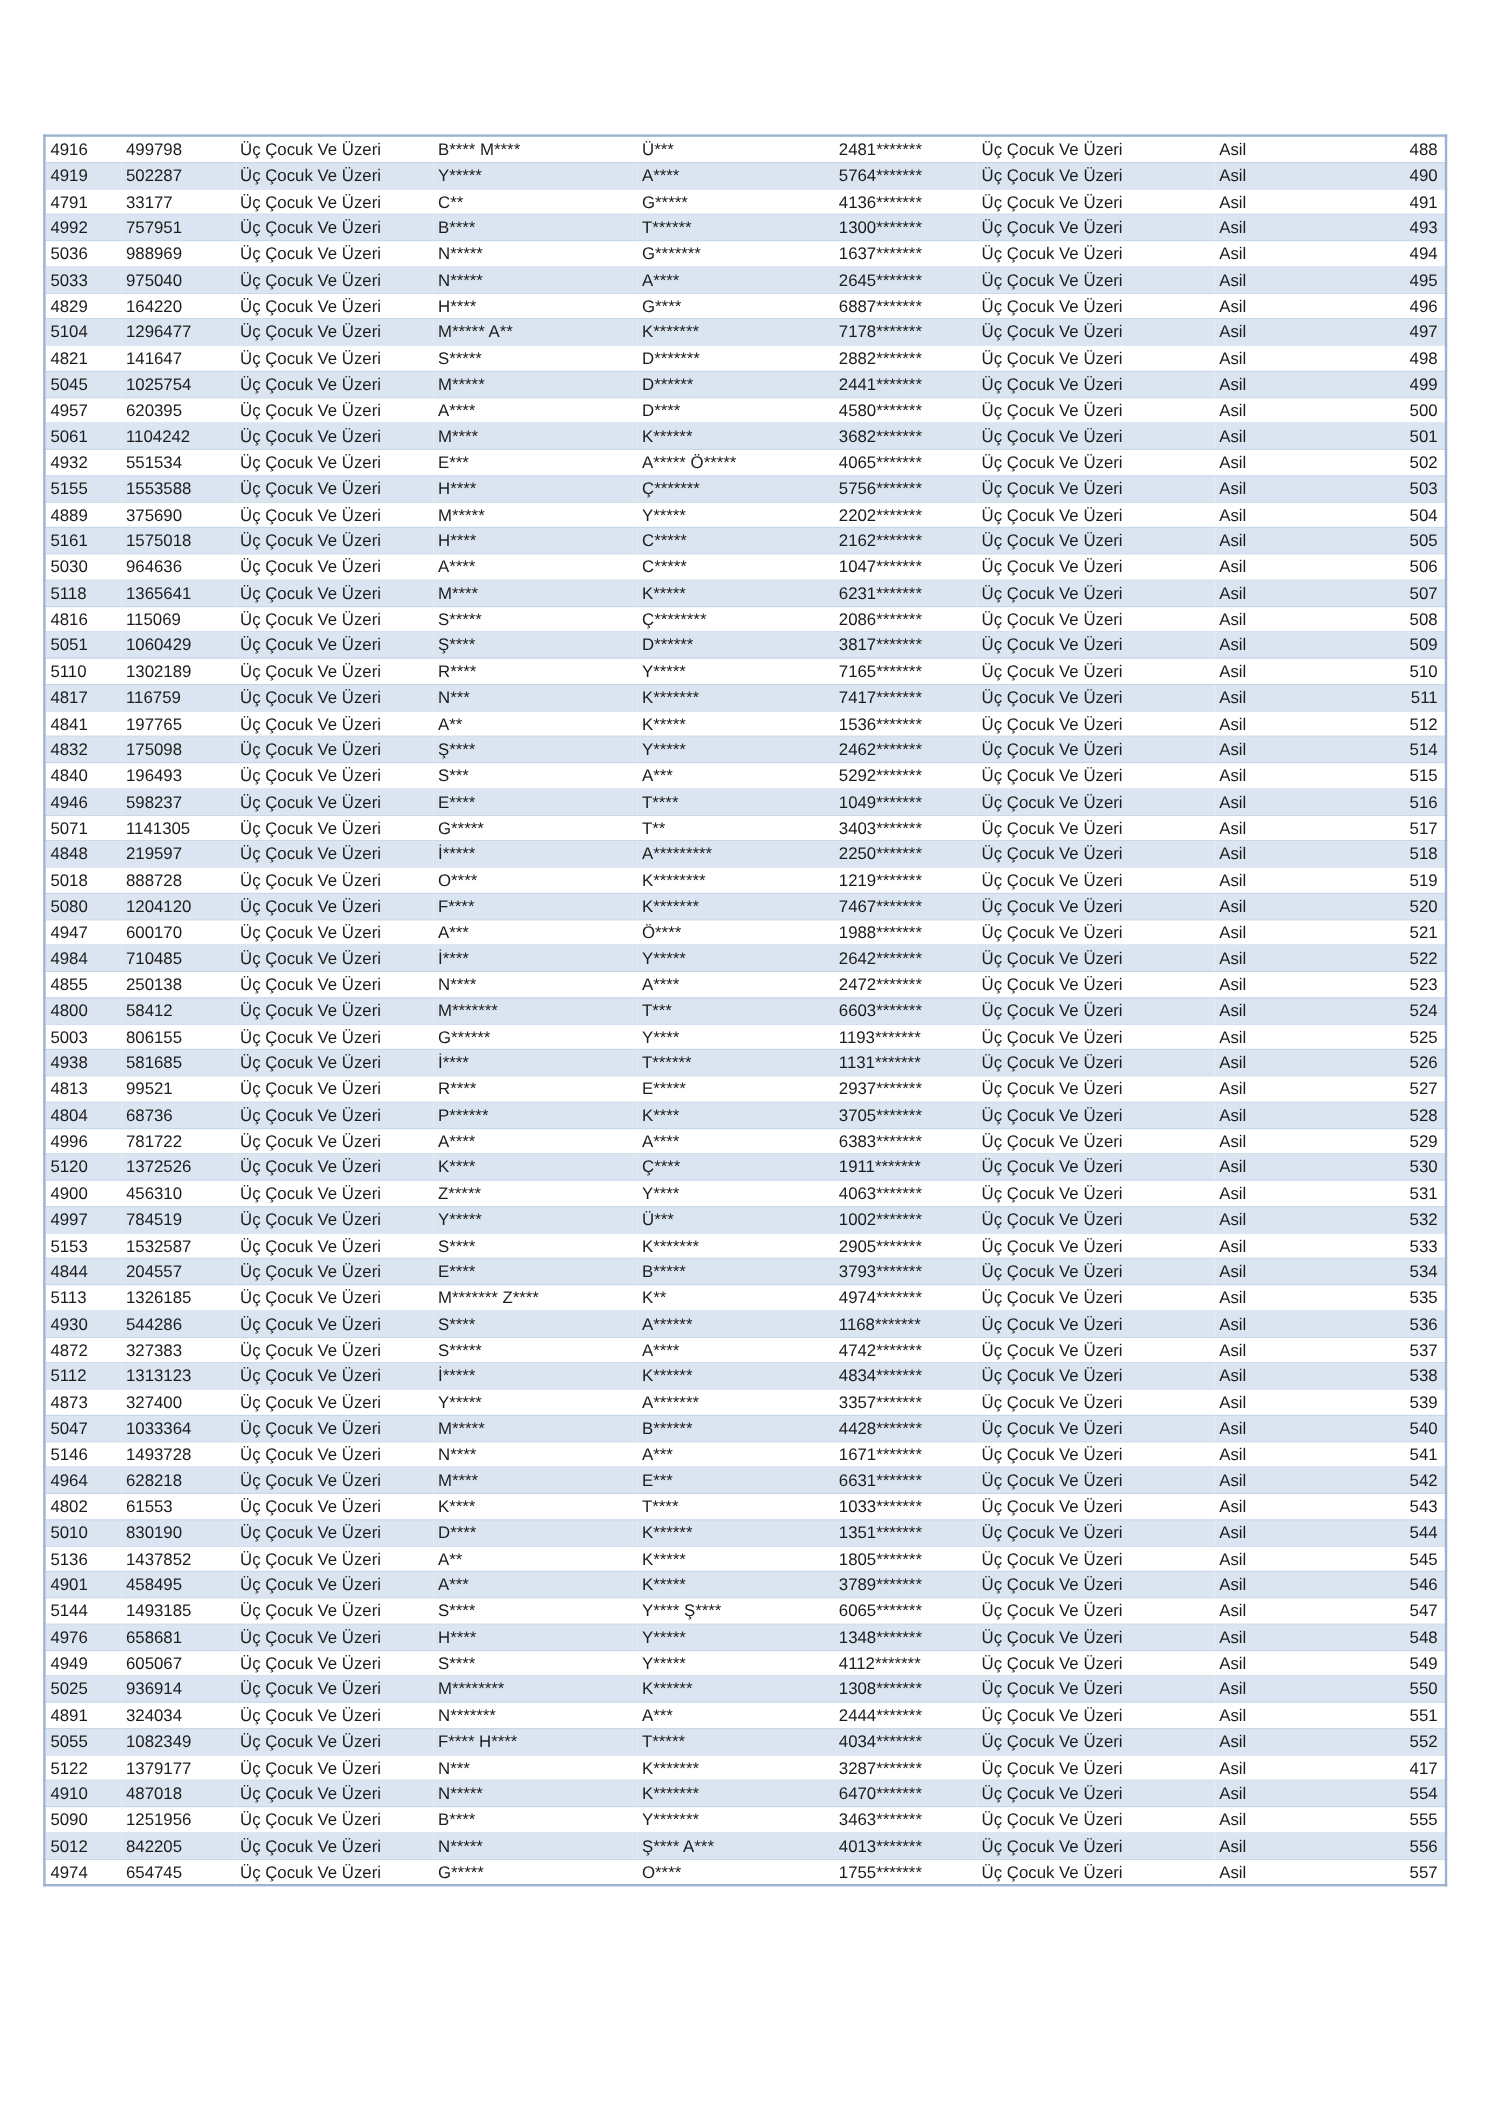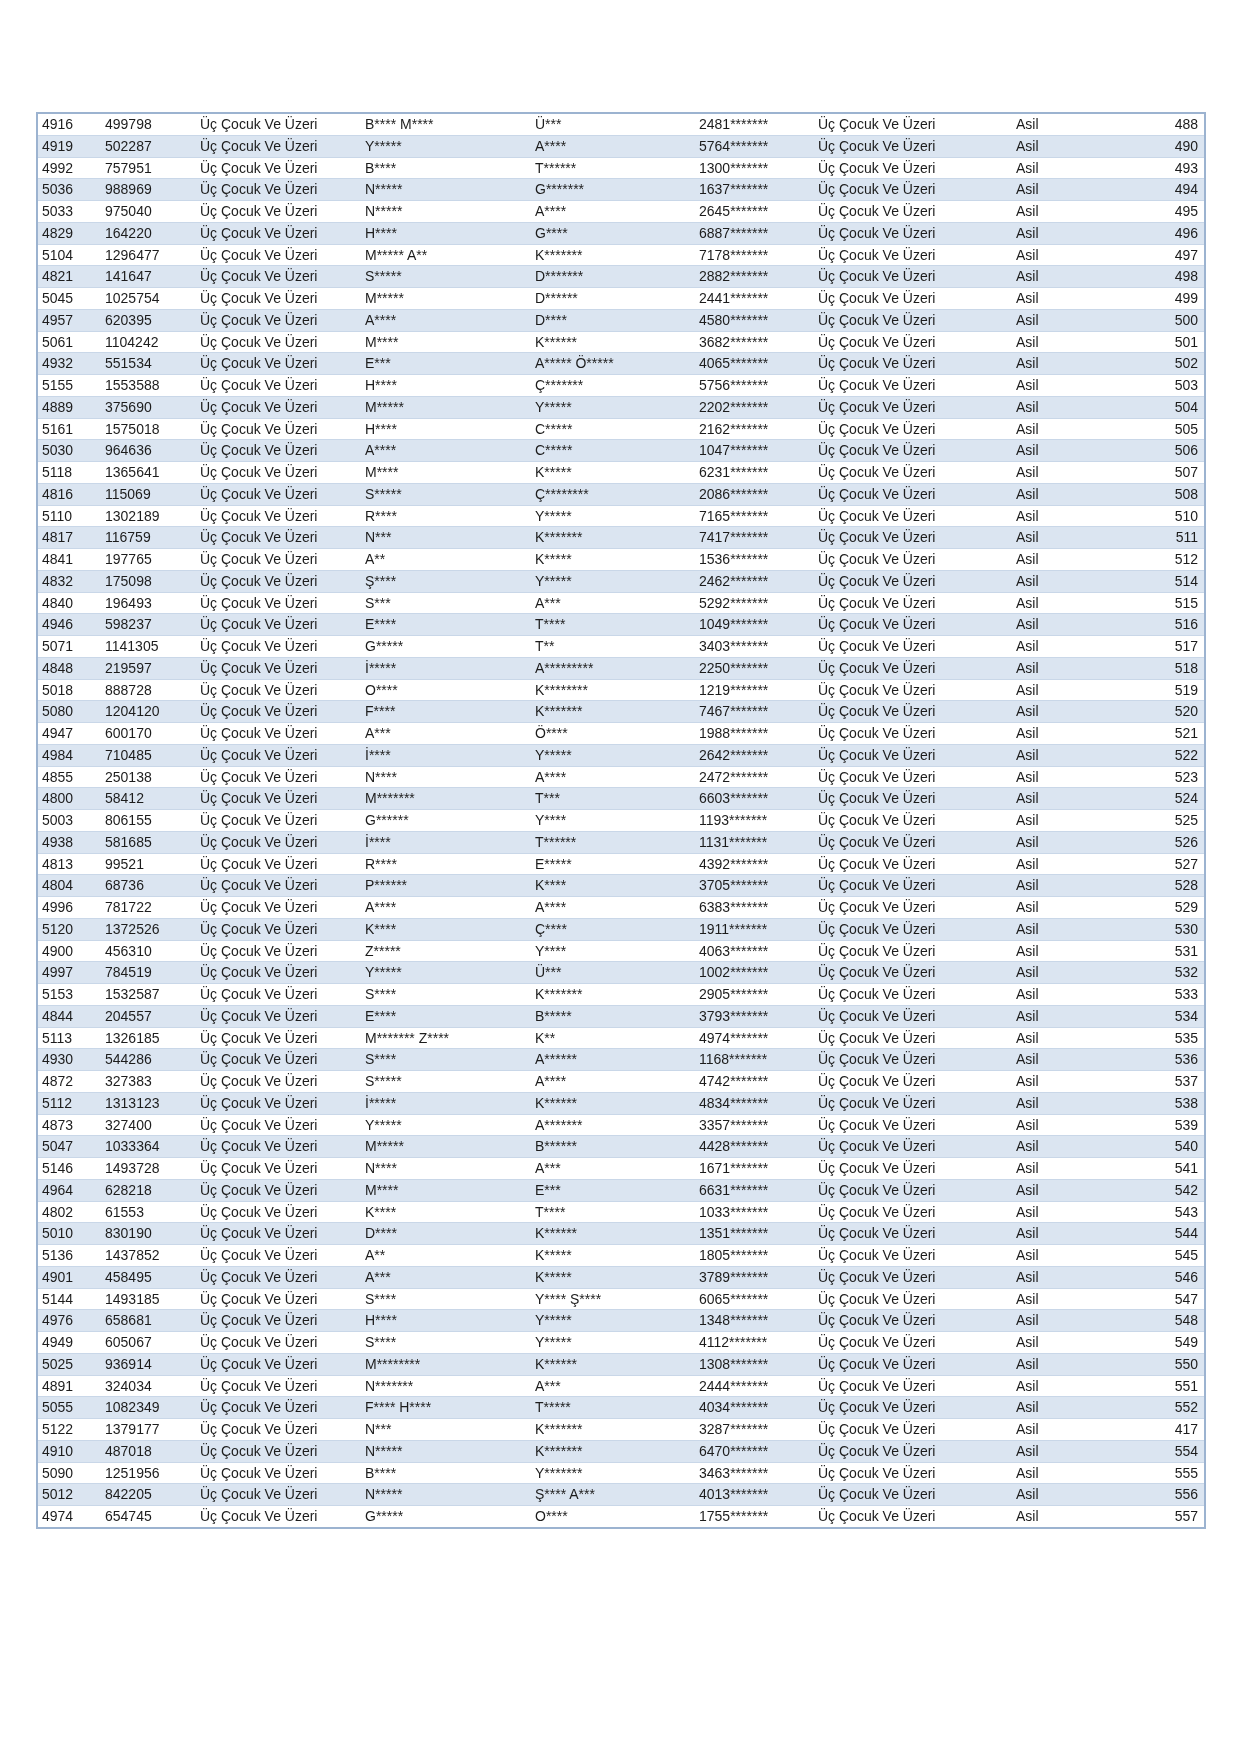--- a/index.html
+++ b/index.html
@@ -81,20 +81,31 @@
           <td>502287</td>
           <td>Üç Çocuk Ve Üzeri</td>
           <td>Y*****</td>
           <td>A****</td>
           <td>5764*******</td>
           <td>Üç Çocuk Ve Üzeri</td>
           <td>Asil</td>
           <td>490</td>
         </tr>
         <tr>
+          <td>4791</td>
+          <td>33177</td>
+          <td>Üç Çocuk Ve Üzeri</td>
+          <td>C**</td>
+          <td>G*****</td>
+          <td>4136*******</td>
+          <td>Üç Çocuk Ve Üzeri</td>
+          <td>Asil</td>
+          <td>491</td>
+        </tr>
+        <tr>
           <td>4992</td>
           <td>757951</td>
           <td>Üç Çocuk Ve Üzeri</td>
           <td>B****</td>
           <td>T******</td>
           <td>1300*******</td>
           <td>Üç Çocuk Ve Üzeri</td>
           <td>Asil</td>
           <td>493</td>
         </tr>
@@ -257,20 +268,31 @@
           <td>115069</td>
           <td>Üç Çocuk Ve Üzeri</td>
           <td>S*****</td>
           <td>Ç********</td>
           <td>2086*******</td>
           <td>Üç Çocuk Ve Üzeri</td>
           <td>Asil</td>
           <td>508</td>
         </tr>
         <tr>
+          <td>5051</td>
+          <td>1060429</td>
+          <td>Üç Çocuk Ve Üzeri</td>
+          <td>Ş****</td>
+          <td>D******</td>
+          <td>3817*******</td>
+          <td>Üç Çocuk Ve Üzeri</td>
+          <td>Asil</td>
+          <td>509</td>
+        </tr>
+        <tr>
           <td>5110</td>
           <td>1302189</td>
           <td>Üç Çocuk Ve Üzeri</td>
           <td>R****</td>
           <td>Y*****</td>
           <td>7165*******</td>
           <td>Üç Çocuk Ve Üzeri</td>
           <td>Asil</td>
           <td>510</td>
         </tr>
@@ -438,21 +460,21 @@
           <td>Üç Çocuk Ve Üzeri</td>
           <td>Asil</td>
           <td>526</td>
         </tr>
         <tr>
           <td>4813</td>
           <td>99521</td>
           <td>Üç Çocuk Ve Üzeri</td>
           <td>R****</td>
           <td>E*****</td>
-          <td>4392*******</td>
+          <td>2937*******</td>
           <td>Üç Çocuk Ve Üzeri</td>
           <td>Asil</td>
           <td>527</td>
         </tr>
         <tr>
           <td>4804</td>
           <td>68736</td>
           <td>Üç Çocuk Ve Üzeri</td>
           <td>P******</td>
           <td>K****</td>

